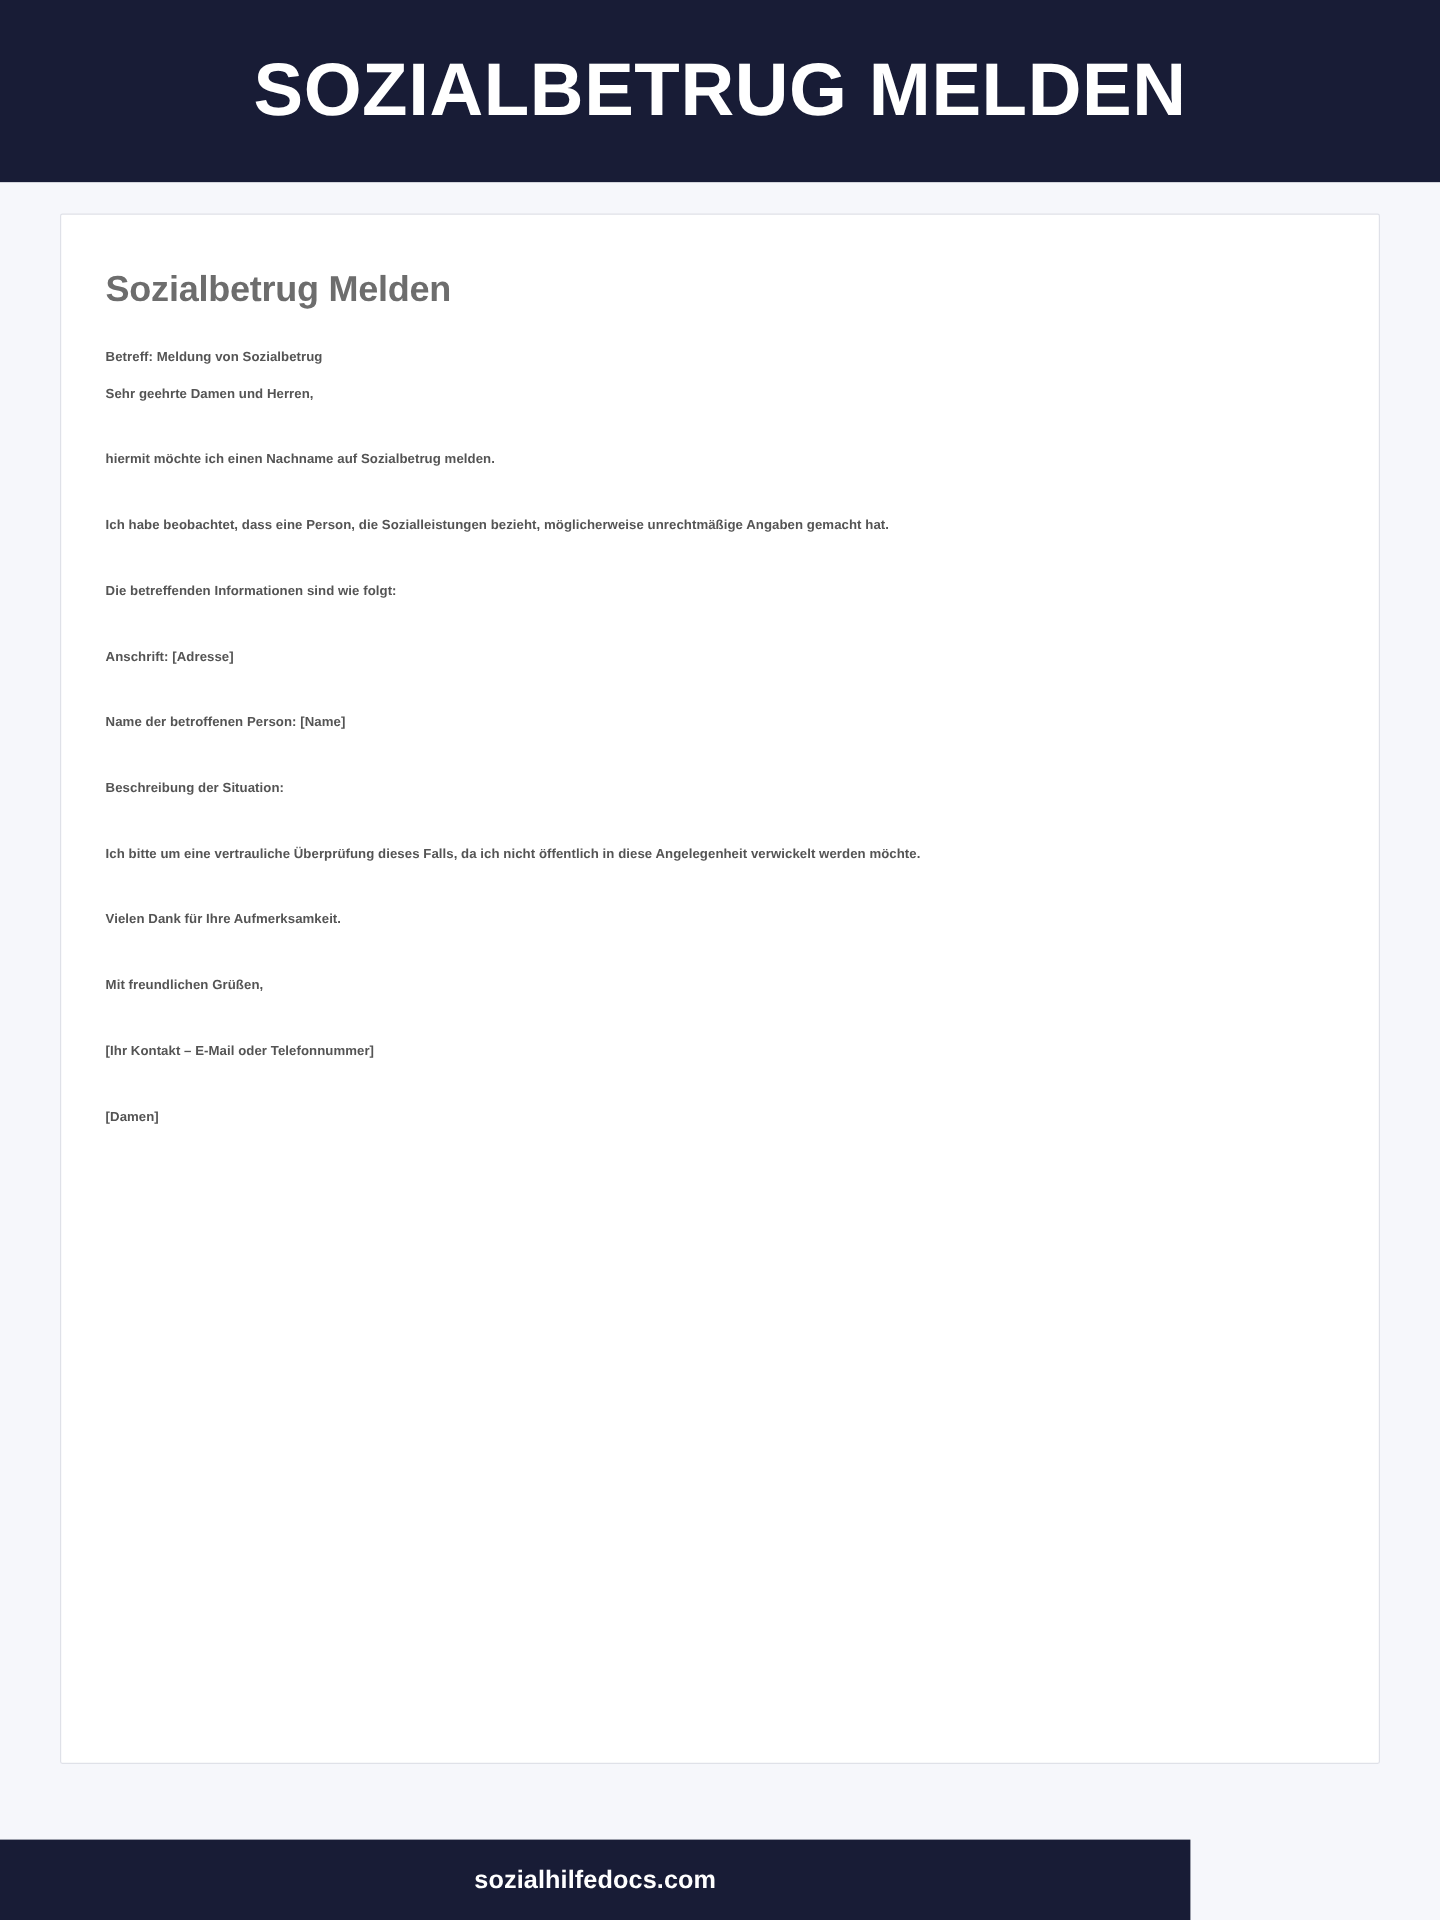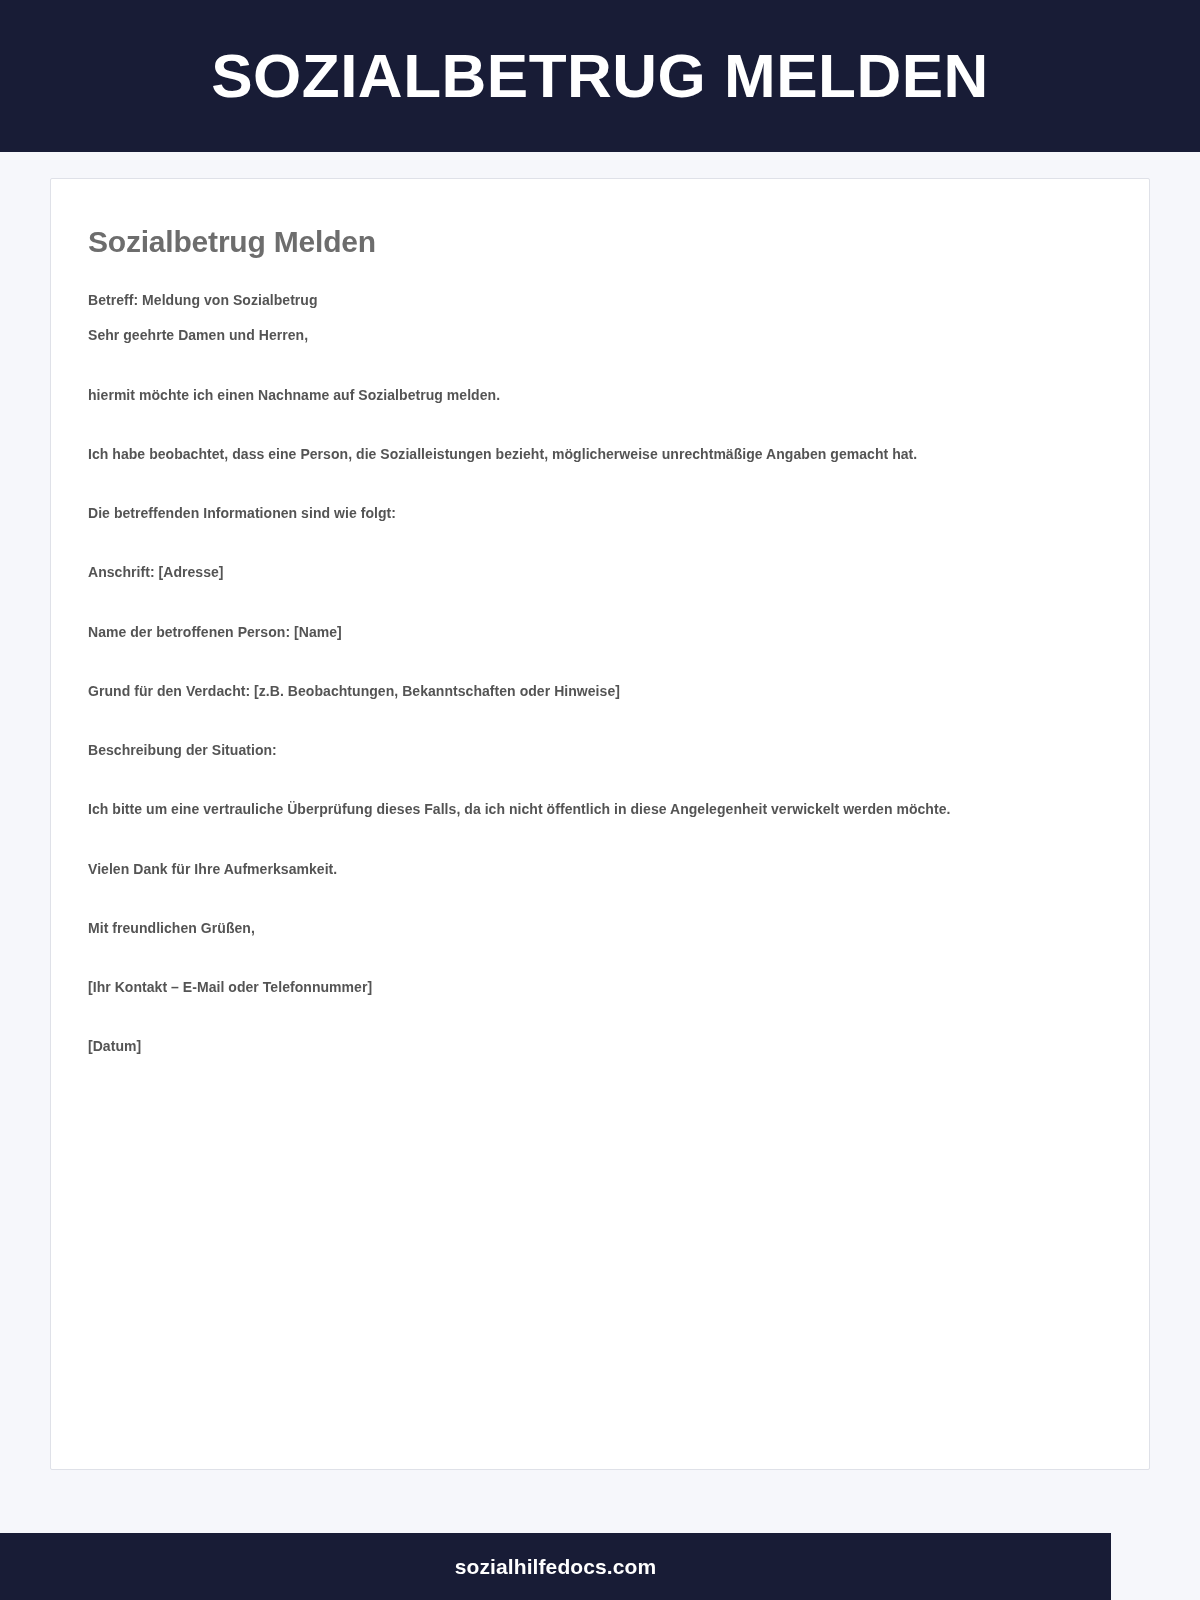--- a/index.html
+++ b/index.html
@@ -63,37 +63,37 @@
     margin: 5px 0 30px 0;
     line-height: 1.2;
     letter-spacing: -0.2px;
   }
 
   .doc-body {
     color: #545454;
   }
 
   .para {
-    font-size: 14px;
+    font-size: 11px;
     font-weight: bold;
     line-height: 1.52;
     color: #545454;
     margin: 0 0 38px 0;
     letter-spacing: 0.05px;
   }
   
   .para.tight { margin-bottom: 14px; }
   .para.last  { margin-bottom: 0; }
 
   
   .footer-band {
     position: absolute;
     left: 0;
     bottom: 0;
-    width: 1111px;
+    width: 992px;
     height: 67px;
     background: #181c36;
     display: flex;
     align-items: center;
     justify-content: center;
   }
   .footer-text {
     color: #ffffff;
     font-size: 21px;
     font-weight: bold;
@@ -112,26 +112,25 @@
     <h2 class="doc-heading">Sozialbetrug Melden</h2>
     <div class="doc-body">
 
     <p class="para tight">Betreff: Meldung von Sozialbetrug</p>
         <p class="para">Sehr geehrte Damen und Herren,</p>
         <p class="para">hiermit möchte ich einen Nachname auf Sozialbetrug melden.</p>
         <p class="para">Ich habe beobachtet, dass eine Person, die Sozialleistungen bezieht, möglicherweise unrechtmäßige Angaben gemacht hat.</p>
         <p class="para">Die betreffenden Informationen sind wie folgt:</p>
         <p class="para">Anschrift: [Adresse]</p>
         <p class="para">Name der betroffenen Person: [Name]</p>
-        <p class="para">Grund für den Verdacht: [z.B. Beobachtungen, Bekanntschaften oder Hinweise]</p>
         <p class="para">Beschreibung der Situation:</p>
         <p class="para">Ich bitte um eine vertrauliche Überprüfung dieses Falls, da ich nicht öffentlich in diese Angelegenheit verwickelt werden möchte.</p>
         <p class="para">Vielen Dank für Ihre Aufmerksamkeit.</p>
         <p class="para">Mit freundlichen Grüßen,</p>
         <p class="para">[Ihr Kontakt – E-Mail oder Telefonnummer]</p>
-        <p class="para last">[Datum]</p>
+        <p class="para last">[Damen]</p>
       </div>
   </article>
 </main>
 
 <footer class="footer-band">
   <span class="footer-text">sozialhilfedocs.com</span>
 </footer>
 
 </body></html>

